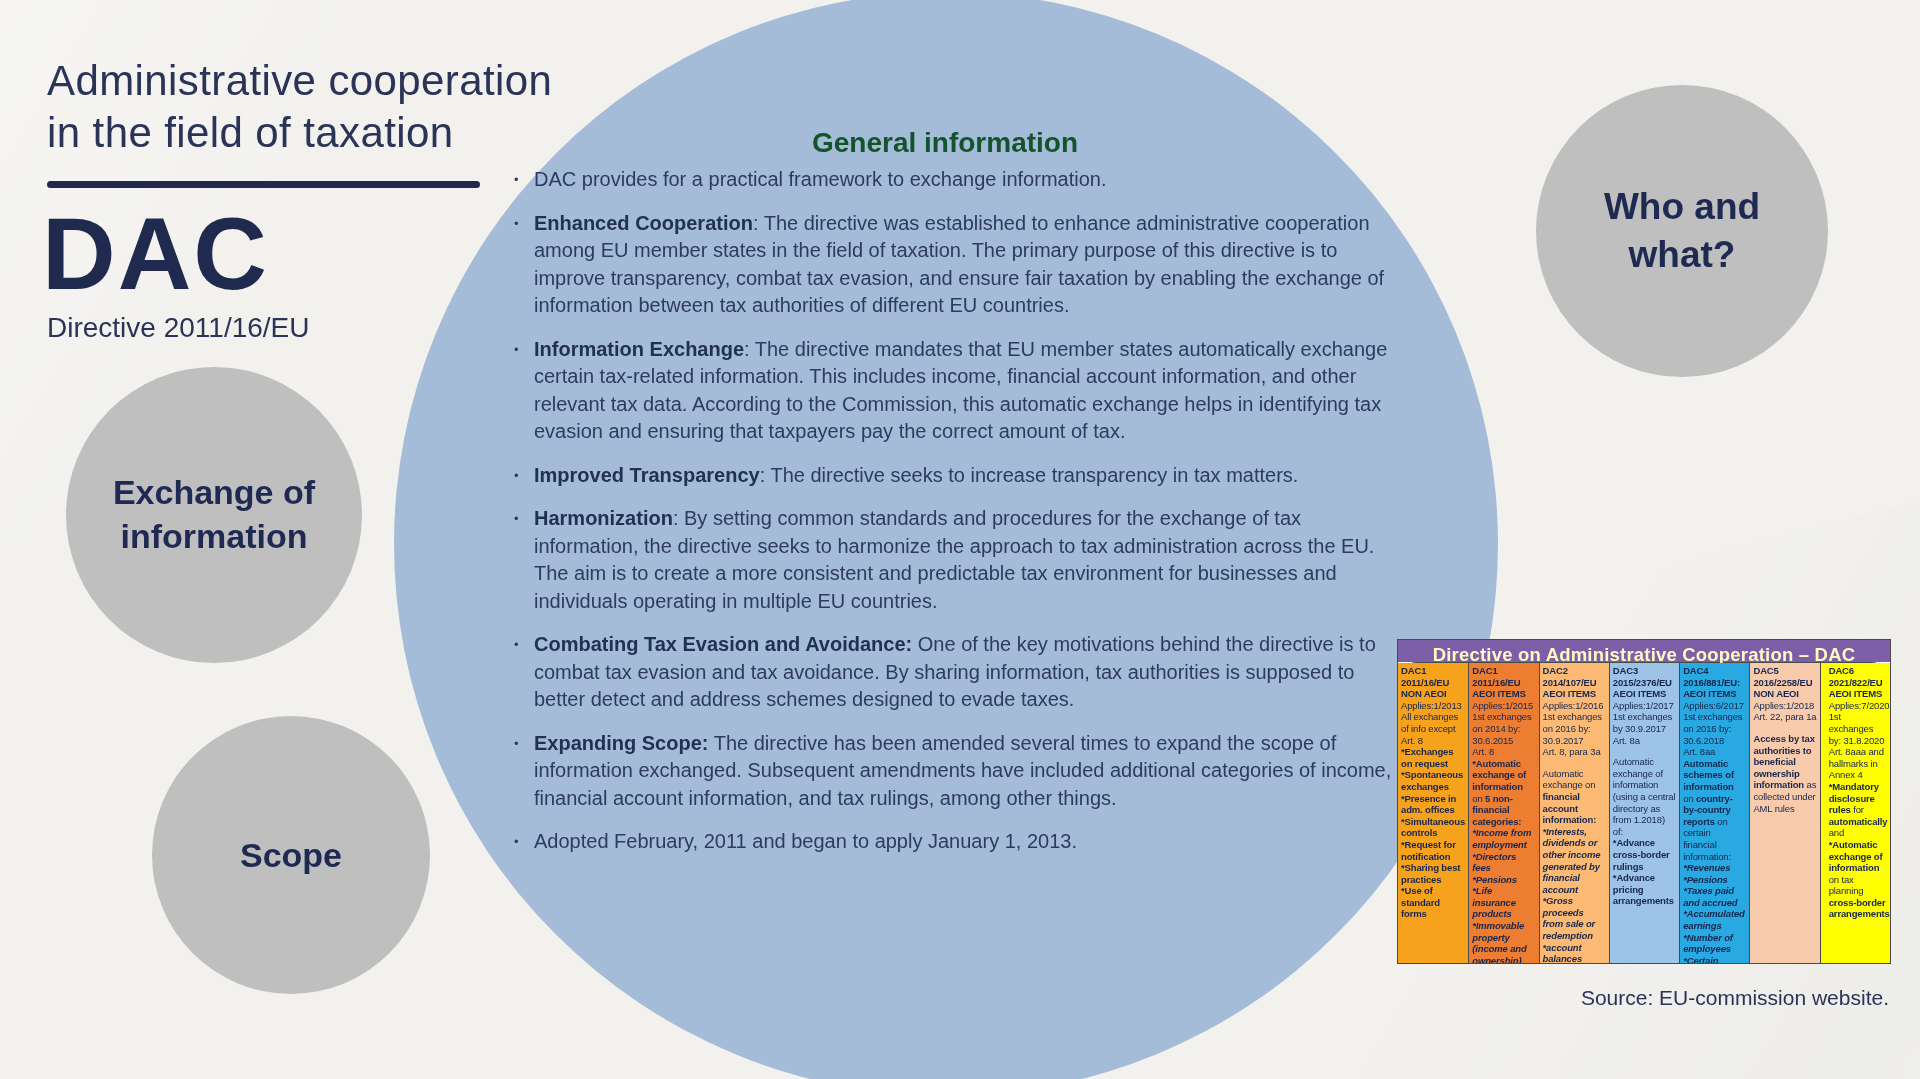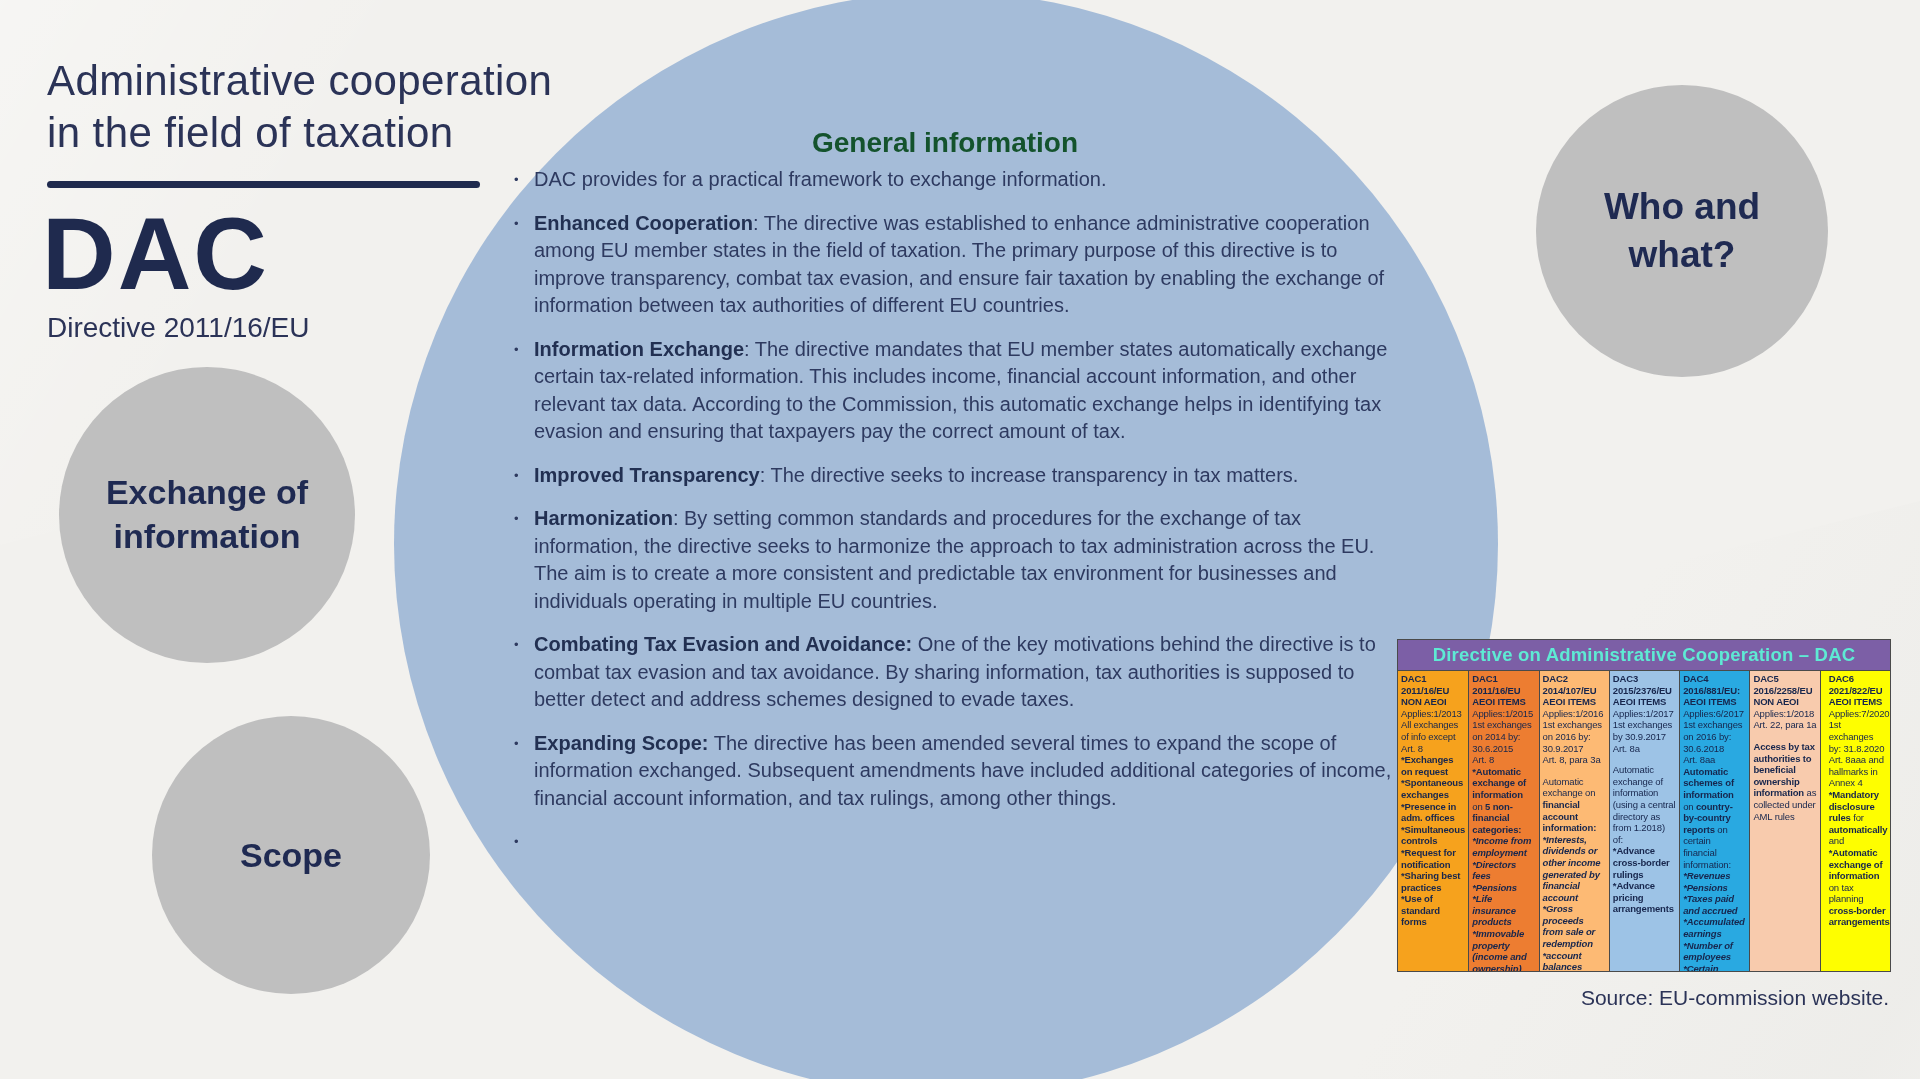--- a/index.html
+++ b/index.html
@@ -36,21 +36,21 @@
   .subtitle{
     position:absolute;left:47px;top:312px;z-index:2;
     font-size:28px;font-weight:400;color:#2b3357;
   }
 
   .gray-circle{
     position:absolute;border-radius:50%;background:#bfbfbf;z-index:1;
     display:flex;align-items:center;justify-content:center;text-align:center;
     font-weight:700;color:#1f2a52;white-space:pre-line;
   }
-  .circle-exchange{left:59px;top:367px;width:296px;height:296px;font-size:34px;line-height:1.28;}
+  .circle-exchange{left:66px;top:367px;width:296px;height:296px;font-size:34px;line-height:1.28;}
   .circle-scope{left:152px;top:716px;width:278px;height:278px;font-size:34px;}
   .circle-who{left:1536px;top:85px;width:292px;height:292px;font-size:37px;line-height:1.3;}
 
   .blue-circle{
     position:absolute;left:394px;top:-8px;width:1104px;height:1104px;border-radius:50%;
     background:#a5bcd8;z-index:1;
   }
   .gi-heading{
     position:absolute;left:695px;top:127px;width:500px;z-index:2;
     text-align:center;font-weight:700;font-size:28px;color:#14532d;
@@ -61,24 +61,24 @@
   }
   .bullet-row{display:flex;margin-bottom:16px;}
   .bullet-dot{flex:none;width:11px;margin-right:9px;font-size:13px;line-height:27.5px;color:#2e3a60;}
   .bullet-text strong{color:#223052;}
 
   .dac-table{
     position:absolute;left:1397px;top:639px;width:492px;z-index:5;
     border:1px solid #4a4a4a;background:#fff;
   }
   .dac-header{
-    height:30px;line-height:30px;text-align:center;color:#5eead4;
+    height:22px;line-height:30px;text-align:center;color:#fef9c3;
     font-weight:700;font-size:18.5px;letter-spacing:.2px;
   }
-  .dac-cols{display:grid;grid-template-columns:repeat(7,1fr);height:300px;border-top:1px solid #4a4a4a;}
+  .dac-cols{display:grid;grid-template-columns:repeat(7,1fr);height:300px;border-top:1px solid #4a4a4a;border-radius:19px;}
   .tcol{
     border-left:1px solid #4a4a4a;padding:2px 3px 2px 3px;overflow:hidden;
     font-size:9.5px;line-height:11.6px;letter-spacing:-0.15px;color:#17264d;
   }
   .tcol:first-child{border-left:none;}
   .tline{margin:0;}
   .tgap{height:10px;}
   .tb{font-weight:700;}
   .ti{font-style:italic;font-weight:600;}
   .tr{font-weight:400;}
@@ -135,20 +135,21 @@
     <div class="bullet-row">
       <span class="bullet-dot">•</span>
       <div class="bullet-text"><strong>Combating Tax Evasion and Avoidance:</strong> One of the key motivations behind the directive is to combat tax evasion and tax avoidance. By sharing information, tax authorities is supposed to better detect and address schemes designed to evade taxes.</div>
     </div>
     <div class="bullet-row">
       <span class="bullet-dot">•</span>
       <div class="bullet-text"><strong>Expanding Scope:</strong> The directive has been amended several times to expand the scope of information exchanged. Subsequent amendments have included additional categories of income, financial account information, and tax rulings, among other things.</div>
     </div>
     <div class="bullet-row">
       <span class="bullet-dot">•</span>
+      <div class="bullet-text">Adopted February, 2011 and began to apply January 1, 2013.</div>
     </div>
   </div>
 
 <div class="dac-table">
   <div class="dac-header" style="background: rgb(124, 95, 166);">Directive on Administrative Cooperation – DAC</div>
   <div class="dac-cols">
       <div class="tcol" style="background: rgb(246, 162, 29);">
         <div class="tline"><span class="tb">DAC1</span></div>
         <div class="tline"><span class="tb">2011/16/EU</span></div>
         <div class="tline"><span class="tb">NON AEOI</span></div>

